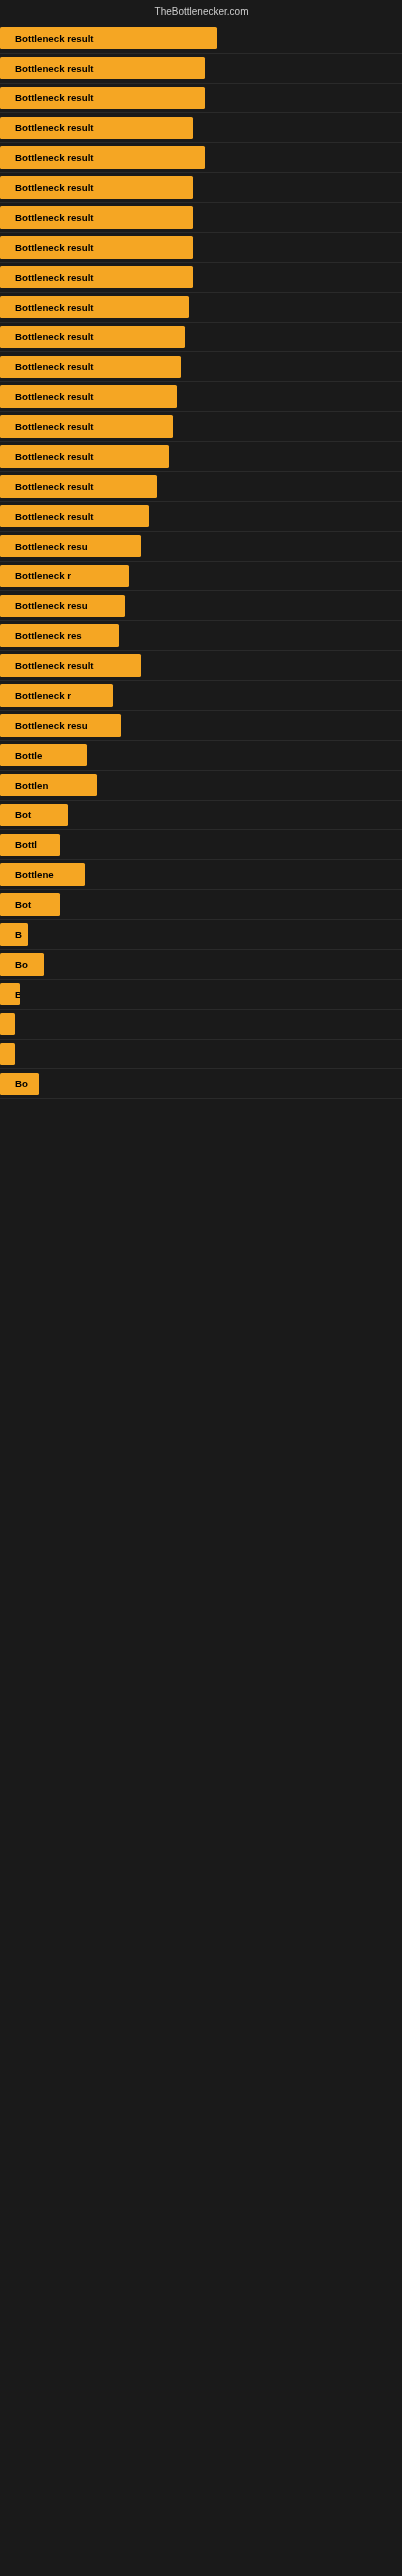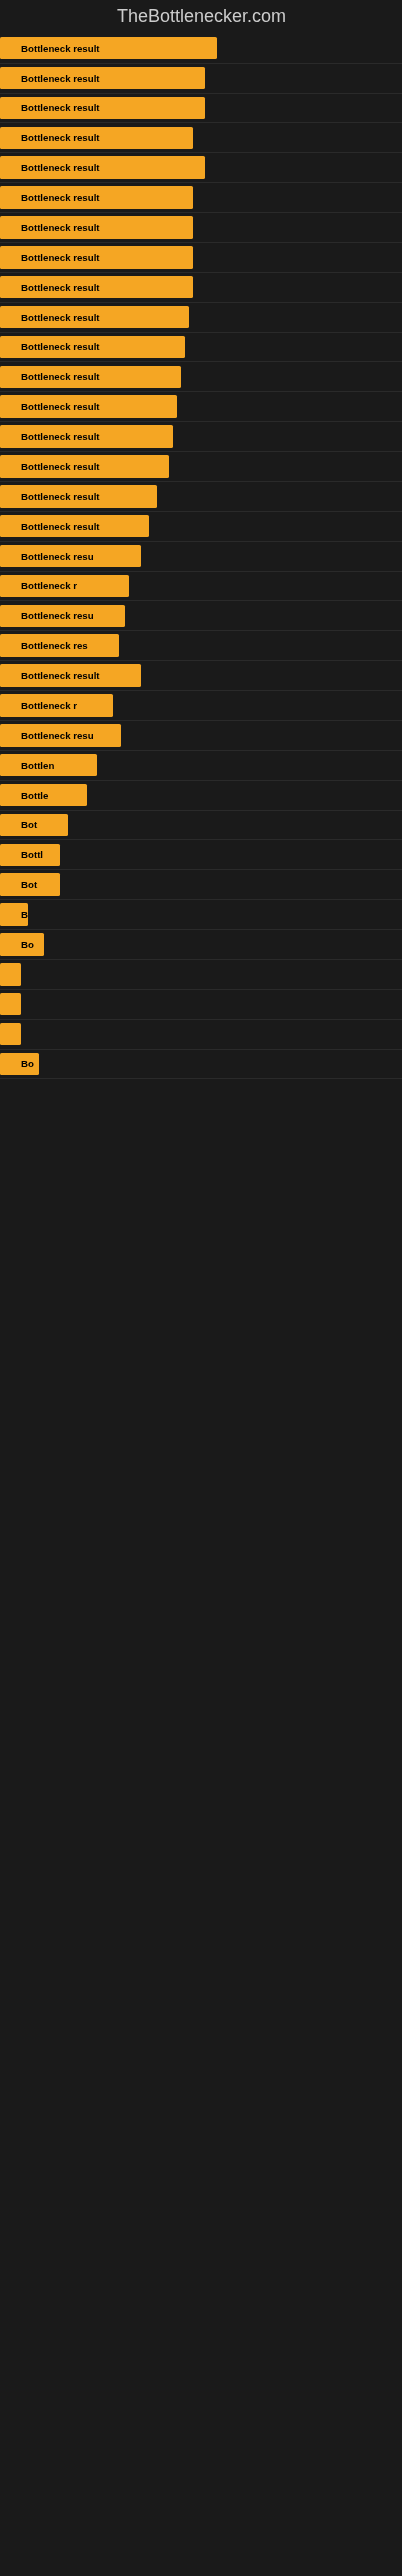--- a/index.html
+++ b/index.html
@@ -10,30 +10,30 @@
     body {
       width: 403px;
       min-height: 2576px;
       background-color: #1a1a1a;
       font-family: Arial, sans-serif;
       position: relative;
     }
     .site-title {
       text-align: center;
       color: #cccccc;
-      font-size: 18px;
+      font-size: 10px;
       padding: 6.4px 0;
       background-color: #1a1a1a;
     }
     .bar {
       background-color: #f5a623;
       height: 22.5px;
       display: flex;
       align-items: center;
-      padding-left: 21px;
+      padding-left: 15px;
       border-radius: 1.6px;
       min-width: 8px;
       overflow: hidden;
       white-space: nowrap;
     }
     .bar-label {
       color: #000000;
       font-size: 9.7px;
       font-weight: bold;
     }
@@ -164,40 +164,45 @@
       <div class="bar" style="width: 113px;">
         <span class="bar-label">Bottleneck r</span>
       </div>
     </div>
     <div class="row-wrapper">
       <div class="bar" style="width: 121px;">
         <span class="bar-label">Bottleneck resu</span>
       </div>
     </div>
     <div class="row-wrapper">
+      <div class="bar" style="width: 87px;">
+        <span class="bar-label">Bottle</span>
+      </div>
+    </div>
+    <div class="row-wrapper">
       <div class="bar" style="width: 97px;">
         <span class="bar-label">Bottlen</span>
       </div>
     </div>
     <div class="row-wrapper">
-      <div class="bar" style="width: 87px;">
-        <span class="bar-label">Bottle</span>
-      </div>
-    </div>
-    <div class="row-wrapper">
       <div class="bar" style="width: 68px;">
         <span class="bar-label">Bot</span>
       </div>
     </div>
     <div class="row-wrapper">
       <div class="bar" style="width: 60px;">
         <span class="bar-label">Bottl</span>
       </div>
     </div>
     <div class="row-wrapper">
+      <div class="bar" style="width: 85px;">
+        <span class="bar-label">Bottlene</span>
+      </div>
+    </div>
+    <div class="row-wrapper">
       <div class="bar" style="width: 60px;">
         <span class="bar-label">Bot</span>
       </div>
     </div>
     <div class="row-wrapper">
       <div class="bar" style="width: 28px;">
         <span class="bar-label">B</span>
       </div>
     </div>
     <div class="row-wrapper">

